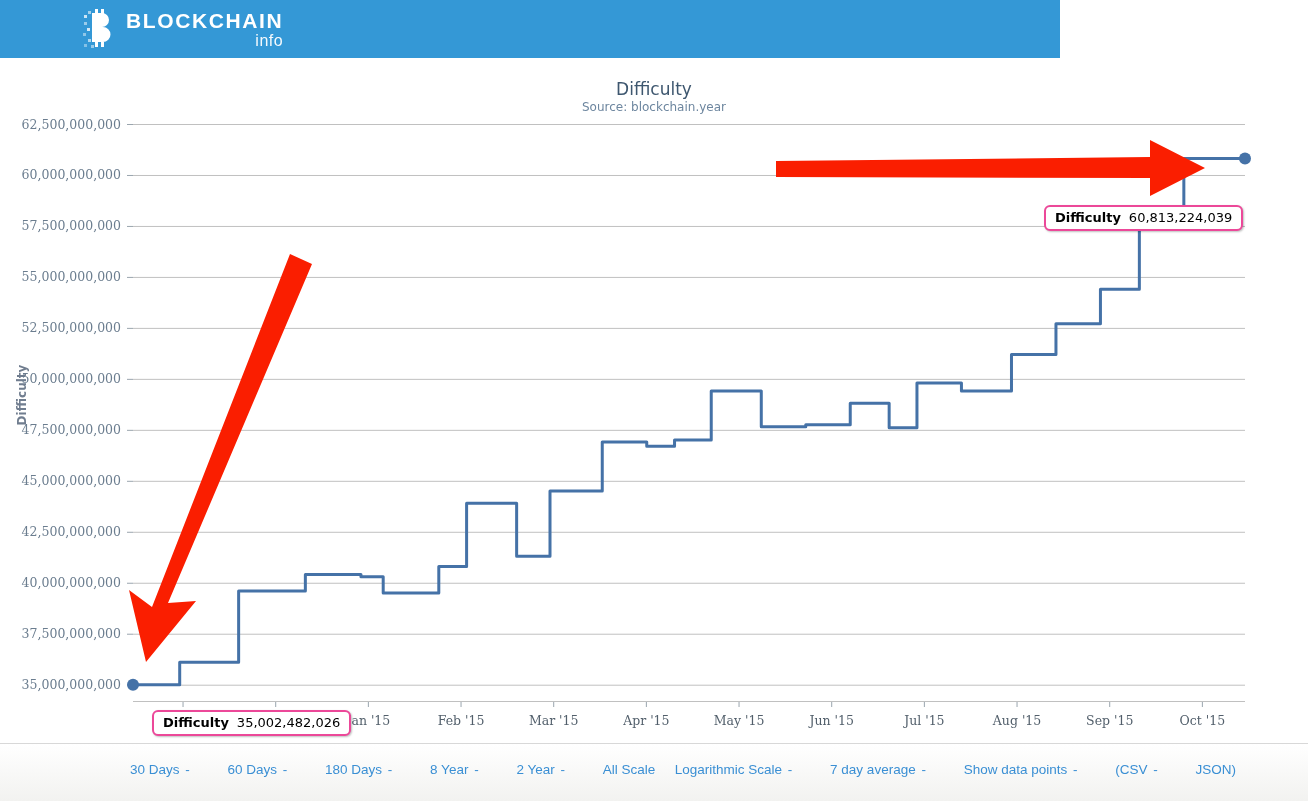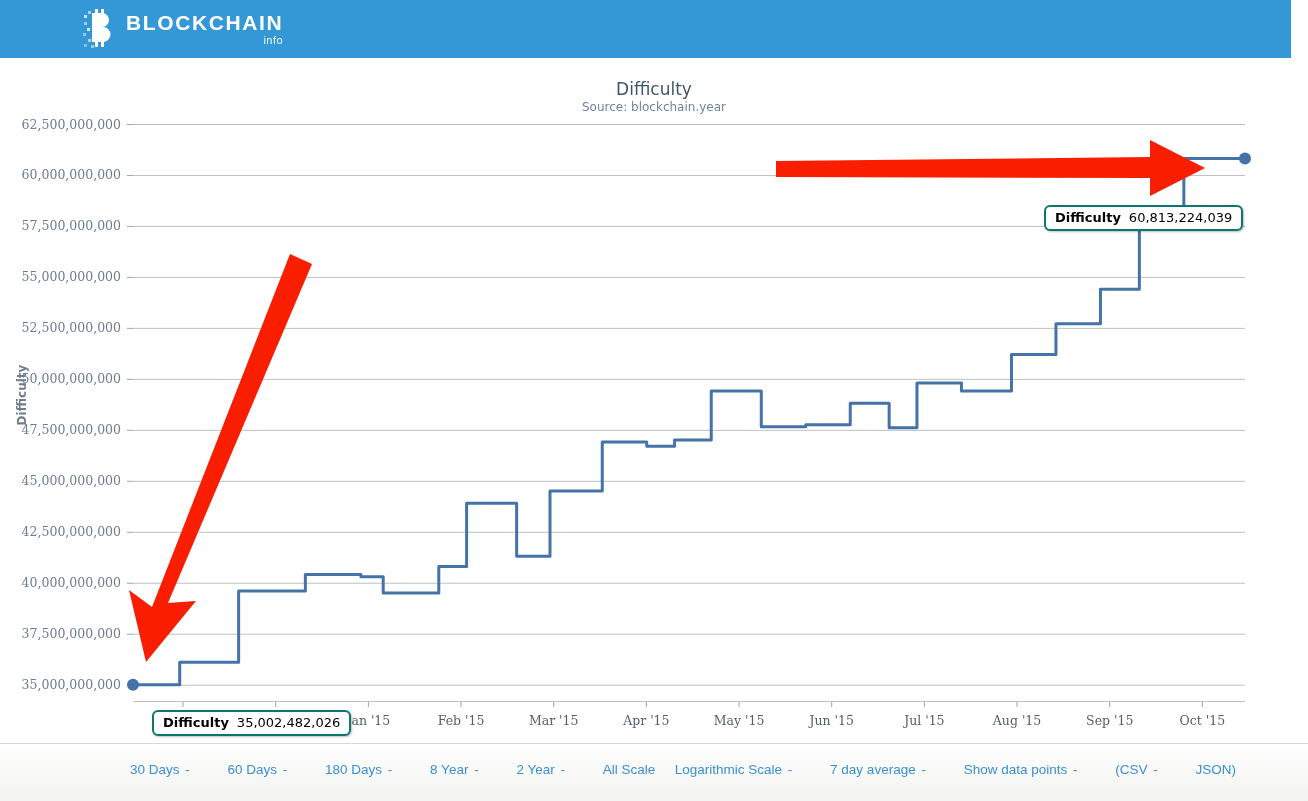--- a/index.html
+++ b/index.html
@@ -12,21 +12,21 @@
     height: 801px;
     font-family: "Liberation Sans", sans-serif;
     overflow: hidden;
     position: relative;
   }
 
   
   #header {
     position: absolute;
     left: 0; top: 0;
-    width: 1291px;
+    width: 1060px;
     height: 58px;
     background: #3498d6;
     box-sizing: border-box;
     text-decoration: underline;
   }
   #logo-wrap {
     position: absolute;
     left: 82px; top: 8px;
     display: flex;
     align-items: center;
@@ -47,21 +47,21 @@
   }
   #logo-name {
     color: #ffffff;
     font-size: 21px;
     font-weight: bold;
     letter-spacing: 1.6px;
     font-family: "Liberation Sans", sans-serif;
   }
   #logo-sub {
     color: #ffffff;
-    font-size: 11px;
+    font-size: 16px;
     text-align: right;
     letter-spacing: 0.5px;
     margin-top: 2px;
     opacity: 0.95;
   }
 
   
   #chart-area {
     position: absolute;
     left: 0; top: 58px;
@@ -126,21 +126,21 @@
     stroke-width: 3;
     stroke-linejoin: round;
     stroke-linecap: round;
   }
   .endpoint-dot { fill: #4572a7; }
 
   
   .tooltip-box {
     position: absolute;
     background: #ffffff;
-    border: 2px solid #0f766e;
+    border: 2px solid #ec4899;
     border-radius: 6px;
     padding: 3px 9px 4px 9px;
     white-space: nowrap;
     font-family: "DejaVu Sans", sans-serif;
     font-size: 13px;
     color: #111111;
     box-shadow: 1px 1px 2px rgba(0,0,0,0.25);
   }
   .tooltip-box .tip-label {
     font-weight: bold;

